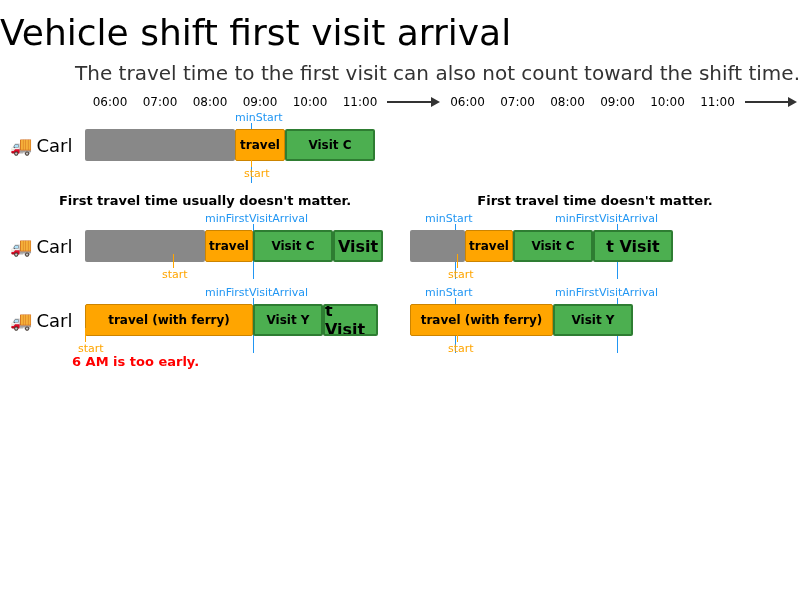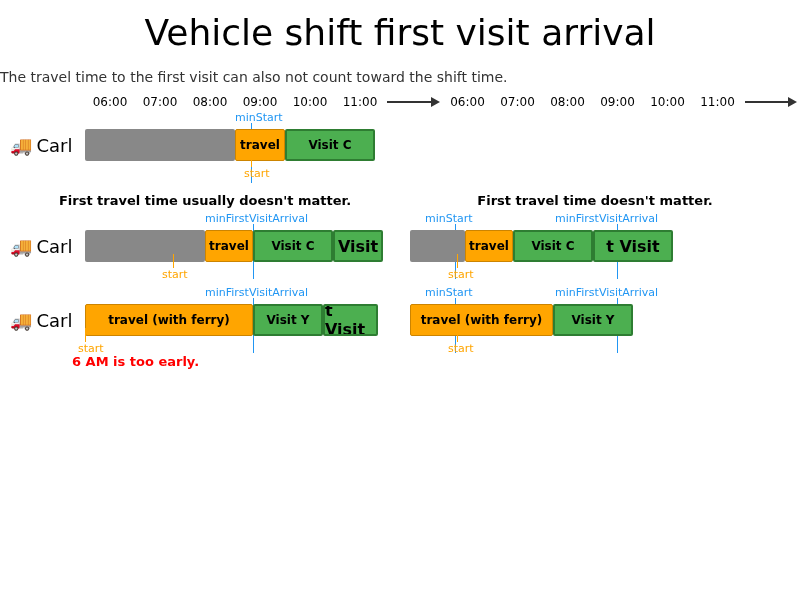--- a/index.html
+++ b/index.html
@@ -6,32 +6,32 @@
     body {
       background: #fff;
       font-family: 'DejaVu Sans', Arial, sans-serif;
       width: 800px;
       height: 600px;
       overflow: hidden;
       position: relative;
     }
 
     .page-title {
-      text-align: center;
+      text-align: left;
       font-size: 36px;
       font-weight: normal;
       padding-top: 12px;
       color: #000;
     }
 
     .subtitle {
-      text-align: left;
-      font-size: 14px;
+      text-align: right;
+      font-size: 20px;
       color: #333;
-      margin-top: 16px;
+      margin-top: 8px;
     }
 
     .main-content {
       display: flex;
       flex-direction: column;
       padding: 0 10px;
     }
 
     .gray-bar {
       position: absolute;

